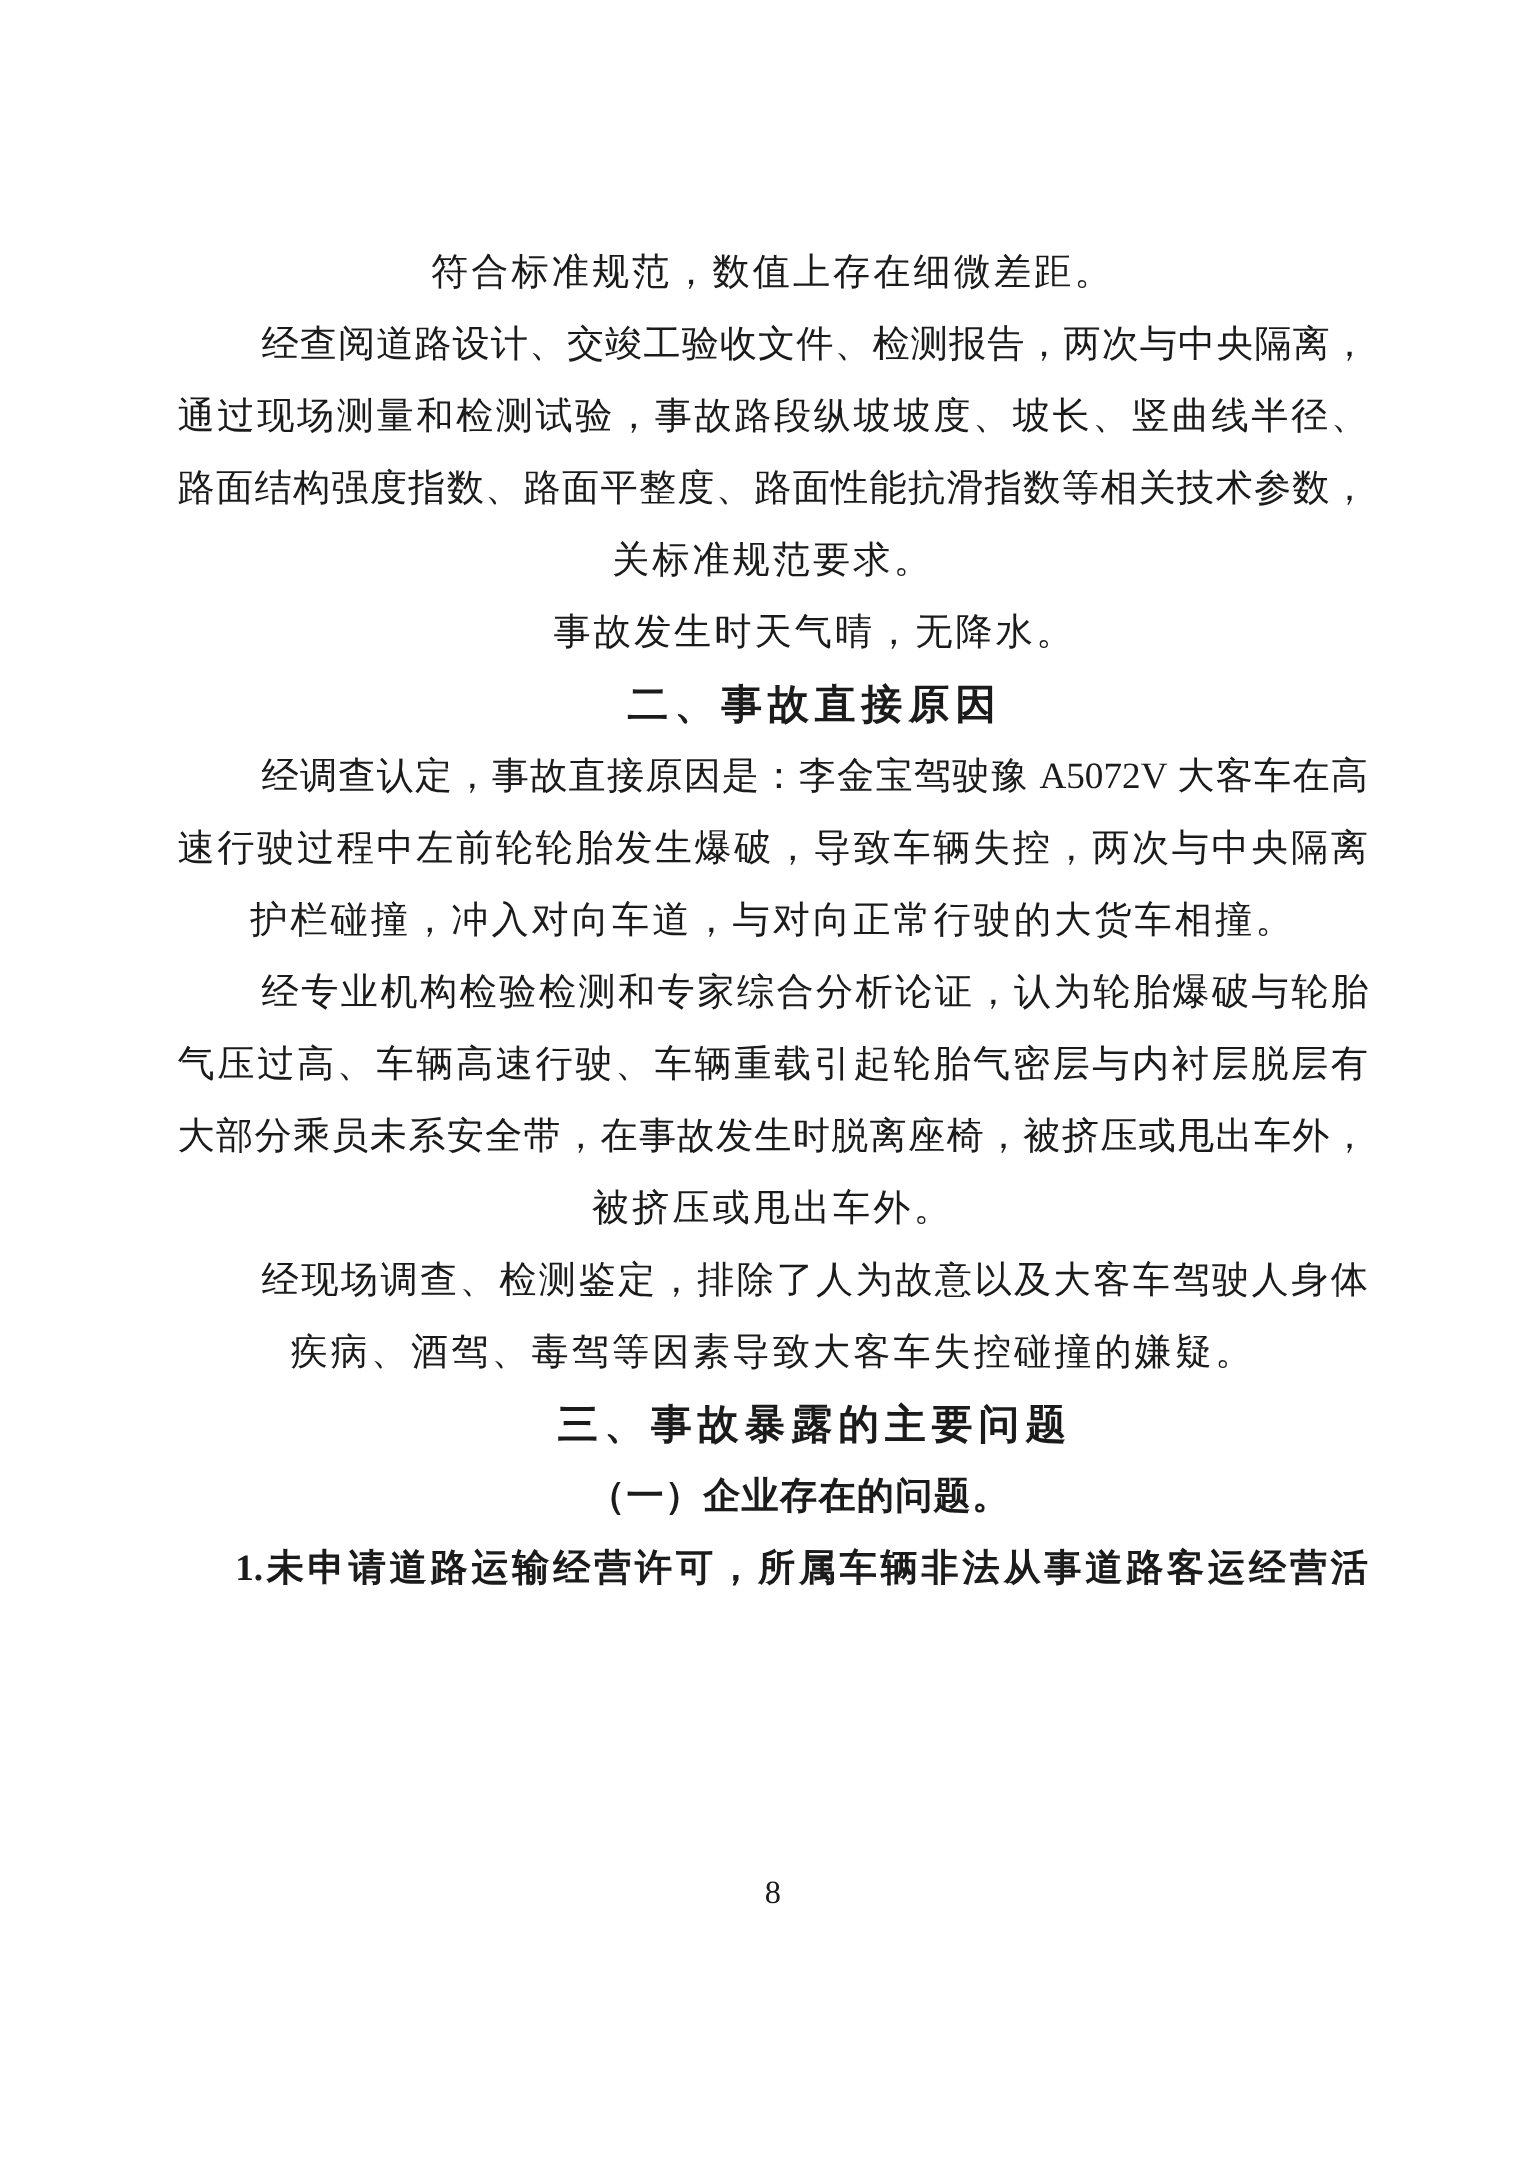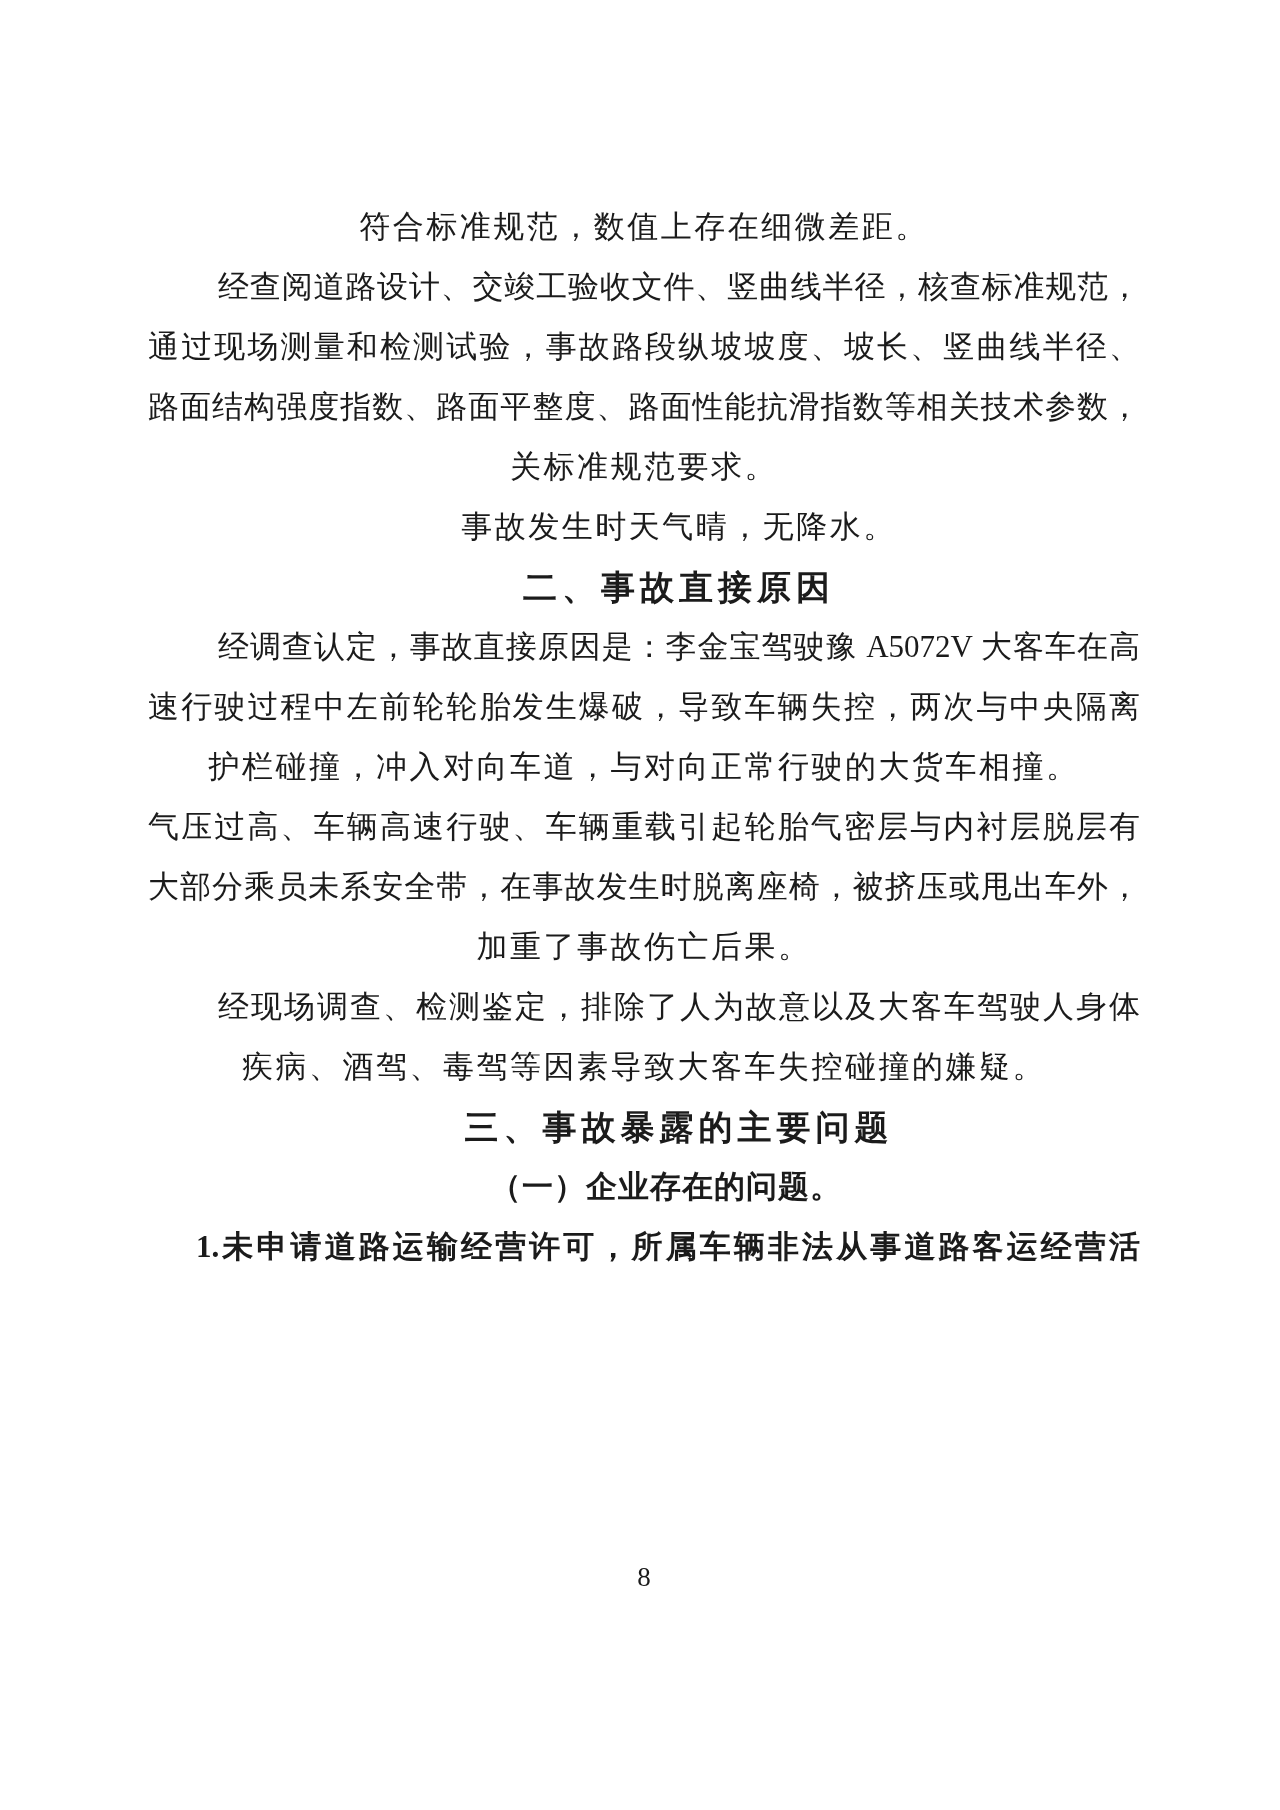--- a/index.html
+++ b/index.html
@@ -64,32 +64,33 @@
     font-family: "Liberation Serif", serif;
     color: #1b1b1b;
   }
 </style>
 </head>
 <body>
 
 <div class="page">
   <div class="text-block">
       <div class="line body indent-none">符合标准规范，数值上存在细微差距。</div>
-      <div class="line body indent-2 justify">经查阅道路设计、交竣工验收文件、竖曲线半径，核查标准规范，</div>
+      <div class="line body indent-2 justify">经查阅道路设计、交竣工验收文件、检测报告，两次与中央隔离，</div>
       <div class="line body indent-none justify">通过现场测量和检测试验，事故路段纵坡坡度、坡长、竖曲线半径、</div>
       <div class="line body indent-none justify">路面结构强度指数、路面平整度、路面性能抗滑指数等相关技术参数，</div>
       <div class="line body indent-none">关标准规范要求。</div>
       <div class="line body indent-2">事故发生时天气晴，无降水。</div>
       <div class="line heading indent-2">二、事故直接原因</div>
       <div class="line body indent-2 justify">经调查认定，事故直接原因是：李金宝驾驶豫 A5072V 大客车在高</div>
       <div class="line body indent-none justify">速行驶过程中左前轮轮胎发生爆破，导致车辆失控，两次与中央隔离</div>
       <div class="line body indent-none">护栏碰撞，冲入对向车道，与对向正常行驶的大货车相撞。</div>
+      <div class="line body indent-2 justify">经专业机构检验检测和专家综合分析论证，认为轮胎爆破与轮胎</div>
       <div class="line body indent-none justify">气压过高、车辆高速行驶、车辆重载引起轮胎气密层与内衬层脱层有</div>
       <div class="line body indent-none justify">大部分乘员未系安全带，在事故发生时脱离座椅，被挤压或甩出车外，</div>
-      <div class="line body indent-none">加重了事故伤亡后果。</div>
+      <div class="line body indent-none">被挤压或甩出车外。</div>
       <div class="line body indent-2 justify">经现场调查、检测鉴定，排除了人为故意以及大客车驾驶人身体</div>
       <div class="line body indent-none">疾病、酒驾、毒驾等因素导致大客车失控碰撞的嫌疑。</div>
       <div class="line heading indent-2">三、事故暴露的主要问题</div>
       <div class="line kaiti indent-paren">（一）企业存在的问题。</div>
       <div class="line bold-body indent-num justify">1.未申请道路运输经营许可，所属车辆非法从事道路客运经营活</div>
     </div>
   <div class="page-footer">8</div>
 </div>
 
 </body></html>

